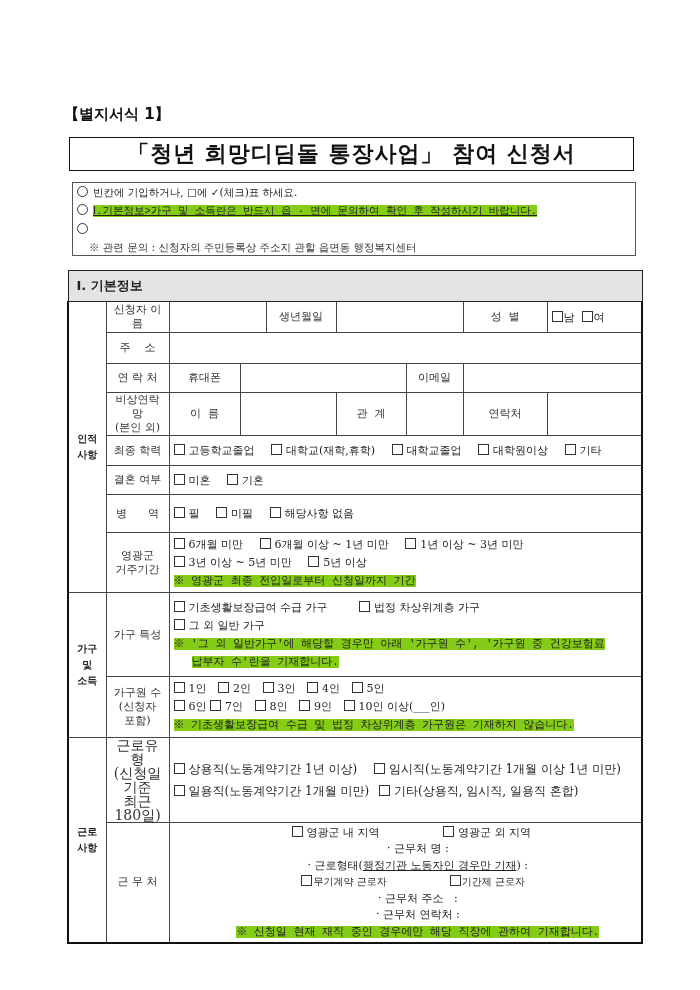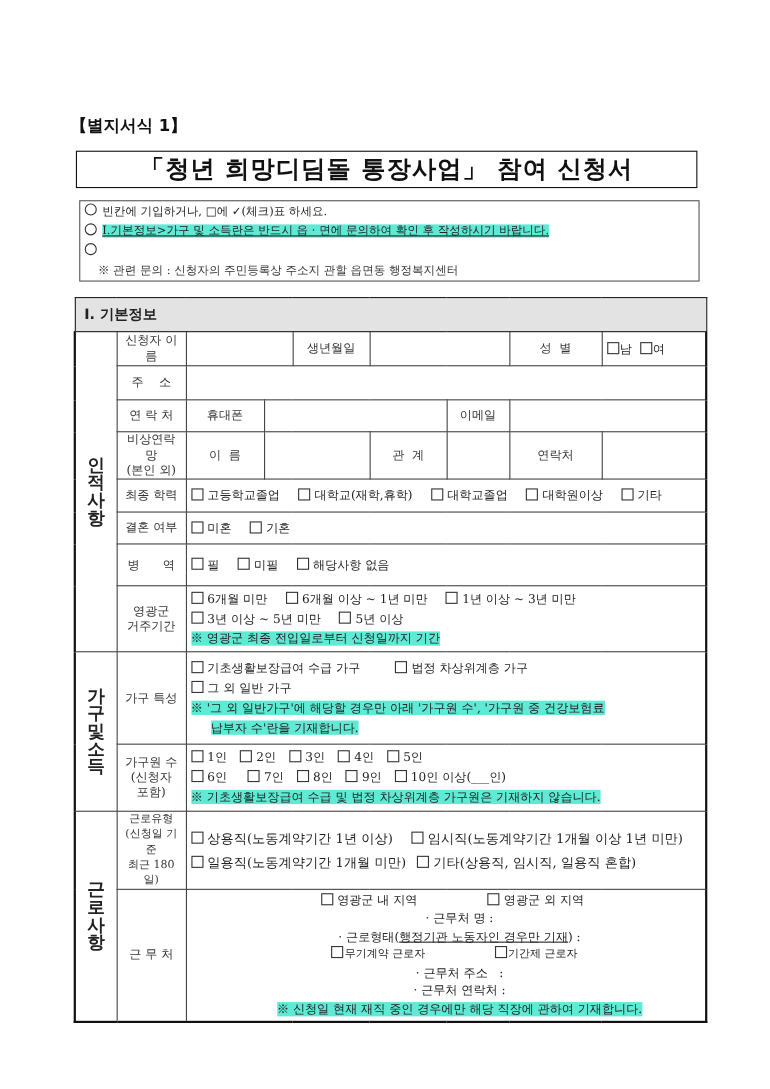--- a/index.html
+++ b/index.html
@@ -2,29 +2,29 @@
 <html><head>
 <meta charset="utf-8">
 <style>
   html,body{margin:0;padding:0;background:#fff;}
   body{width:700px;height:990px;position:relative;font-family:"DejaVu Serif","Liberation Serif",serif;color:#222;overflow:hidden;}
   .form-number{position:absolute;left:64px;top:105px;font-family:"DejaVu Sans","Liberation Sans",sans-serif;font-size:15px;font-weight:bold;color:#111;}
   .title-box{position:absolute;left:69px;top:137px;width:563px;height:32px;border:1.5px solid #111;display:flex;align-items:center;justify-content:center;font-family:"DejaVu Sans","Liberation Sans",sans-serif;font-size:22px;font-weight:bold;color:#111;letter-spacing:1px;}
   .notice-box{position:absolute;left:72px;top:182px;width:564px;height:74px;border:1px solid #555;font-size:10.5px;line-height:18px;padding:0 4px;box-sizing:border-box;}
   .notice-line{white-space:nowrap;}
   .notice-line.bold{font-weight:bold;}
-  .hl{background:#5eead4;}
+  .hl{background:#84cc16;font-family:Liberation Mono, monospace;}
   .ul{text-decoration:underline;}
   .circle{display:inline-block;width:9px;height:9px;border:1px solid #333;border-radius:50%;margin-right:5px;vertical-align:-1px;}
   .note-line{padding-left:12px;font-size:10.5px;color:#333;}
 
   table.form{position:absolute;left:67px;top:270px;width:574px;border-collapse:collapse;table-layout:fixed;font-size:11px;}
   table.form td{border:1px solid #444;padding:0 4px;vertical-align:middle;}
   table.form .sec-header{background:#e3e3e3;height:30px;font-family:"DejaVu Sans","Liberation Sans",sans-serif;font-weight:bold;font-size:13px;padding-left:8px;border:1.5px solid #222;}
-  .group{text-align:center;font-weight:bold;font-family:"DejaVu Sans","Liberation Sans",sans-serif;font-size:16px;line-height:16px;}
+  .group{text-align:center;font-weight:bold;font-family:"DejaVu Sans","Liberation Sans",sans-serif;font-size:10px;line-height:16px;}
   .lbl{text-align:center;color:#333;line-height:14px;}
   .cb{display:inline-block;width:9px;height:9px;border:1px solid #333;vertical-align:-1px;margin-right:4px;background:#fff;}
   .opts span.opt{margin-right:13px;white-space:nowrap;}
   .line{line-height:18px;white-space:nowrap;}
   .wline{line-height:16.5px;white-space:nowrap;margin-left:25px;}
   .outer-left{border-left:2px solid #111 !important;}
   .outer-right{border-right:2px solid #111 !important;}
   .outer-bottom{border-bottom:2px solid #111 !important;text-align:center;}
 </style>
 </head>
@@ -162,34 +162,34 @@
         </td>
     <td colspan="7" class="opts outer-right">
       <div class="line">
         <span class="opt" style="margin-right:8px"><span class="cb"></span><span>1인</span></span>
         <span class="opt" style="margin-right:8px"><span class="cb"></span><span>2인</span></span>
         <span class="opt" style="margin-right:8px"><span class="cb"></span><span>3인</span></span>
         <span class="opt" style="margin-right:8px"><span class="cb"></span><span>4인</span></span>
         <span class="opt" style="margin-right:8px"><span class="cb"></span><span>5인</span></span>
       </div>
       <div class="line">
-        <span class="opt" style="margin-right:15px"><span class="cb"></span><span>6인</span></span>
+        <span class="opt" style="margin-right:0"><span class="cb"></span><span>6인</span></span>
         <span class="opt" style="margin-right:8px"><span class="cb"></span><span>7인</span></span>
         <span class="opt" style="margin-right:8px"><span class="cb"></span><span>8인</span></span>
         <span class="opt" style="margin-right:8px"><span class="cb"></span><span>9인</span></span>
         <span class="opt" style="margin-right:8px"><span class="cb"></span><span>10인 이상(___인)</span></span>
       </div>
       <div class="line"><span class="hl">※ 기초생활보장급여 수급 및 법정 차상위계층 가구원은 기재하지 않습니다.</span></div>
     </td>
   </tr>
 
   <tr style="height:62px">
     <td rowspan="2" class="group outer-left outer-bottom" style="white-space:pre-line">근로
 사항</td>
-    <td class="lbl" style="font-size:10px">
+    <td class="lbl" style="font-size:14px">
           <div>근로유형</div>
           <div>(신청일 기준</div>
           <div>최근 180일)</div>
         </td>
     <td colspan="7" class="opts outer-right" style="font-size:12px">
       <div class="line" style="line-height:22px">
         <span class="opt"><span class="cb"></span><span>상용직(노동계약기간 1년 이상)</span></span>
         <span class="opt" style="margin-right:0"><span class="cb"></span><span>임시직(노동계약기간 1개월 이상 1년 미만)</span></span>
       </div>
       <div class="line" style="line-height:22px">

